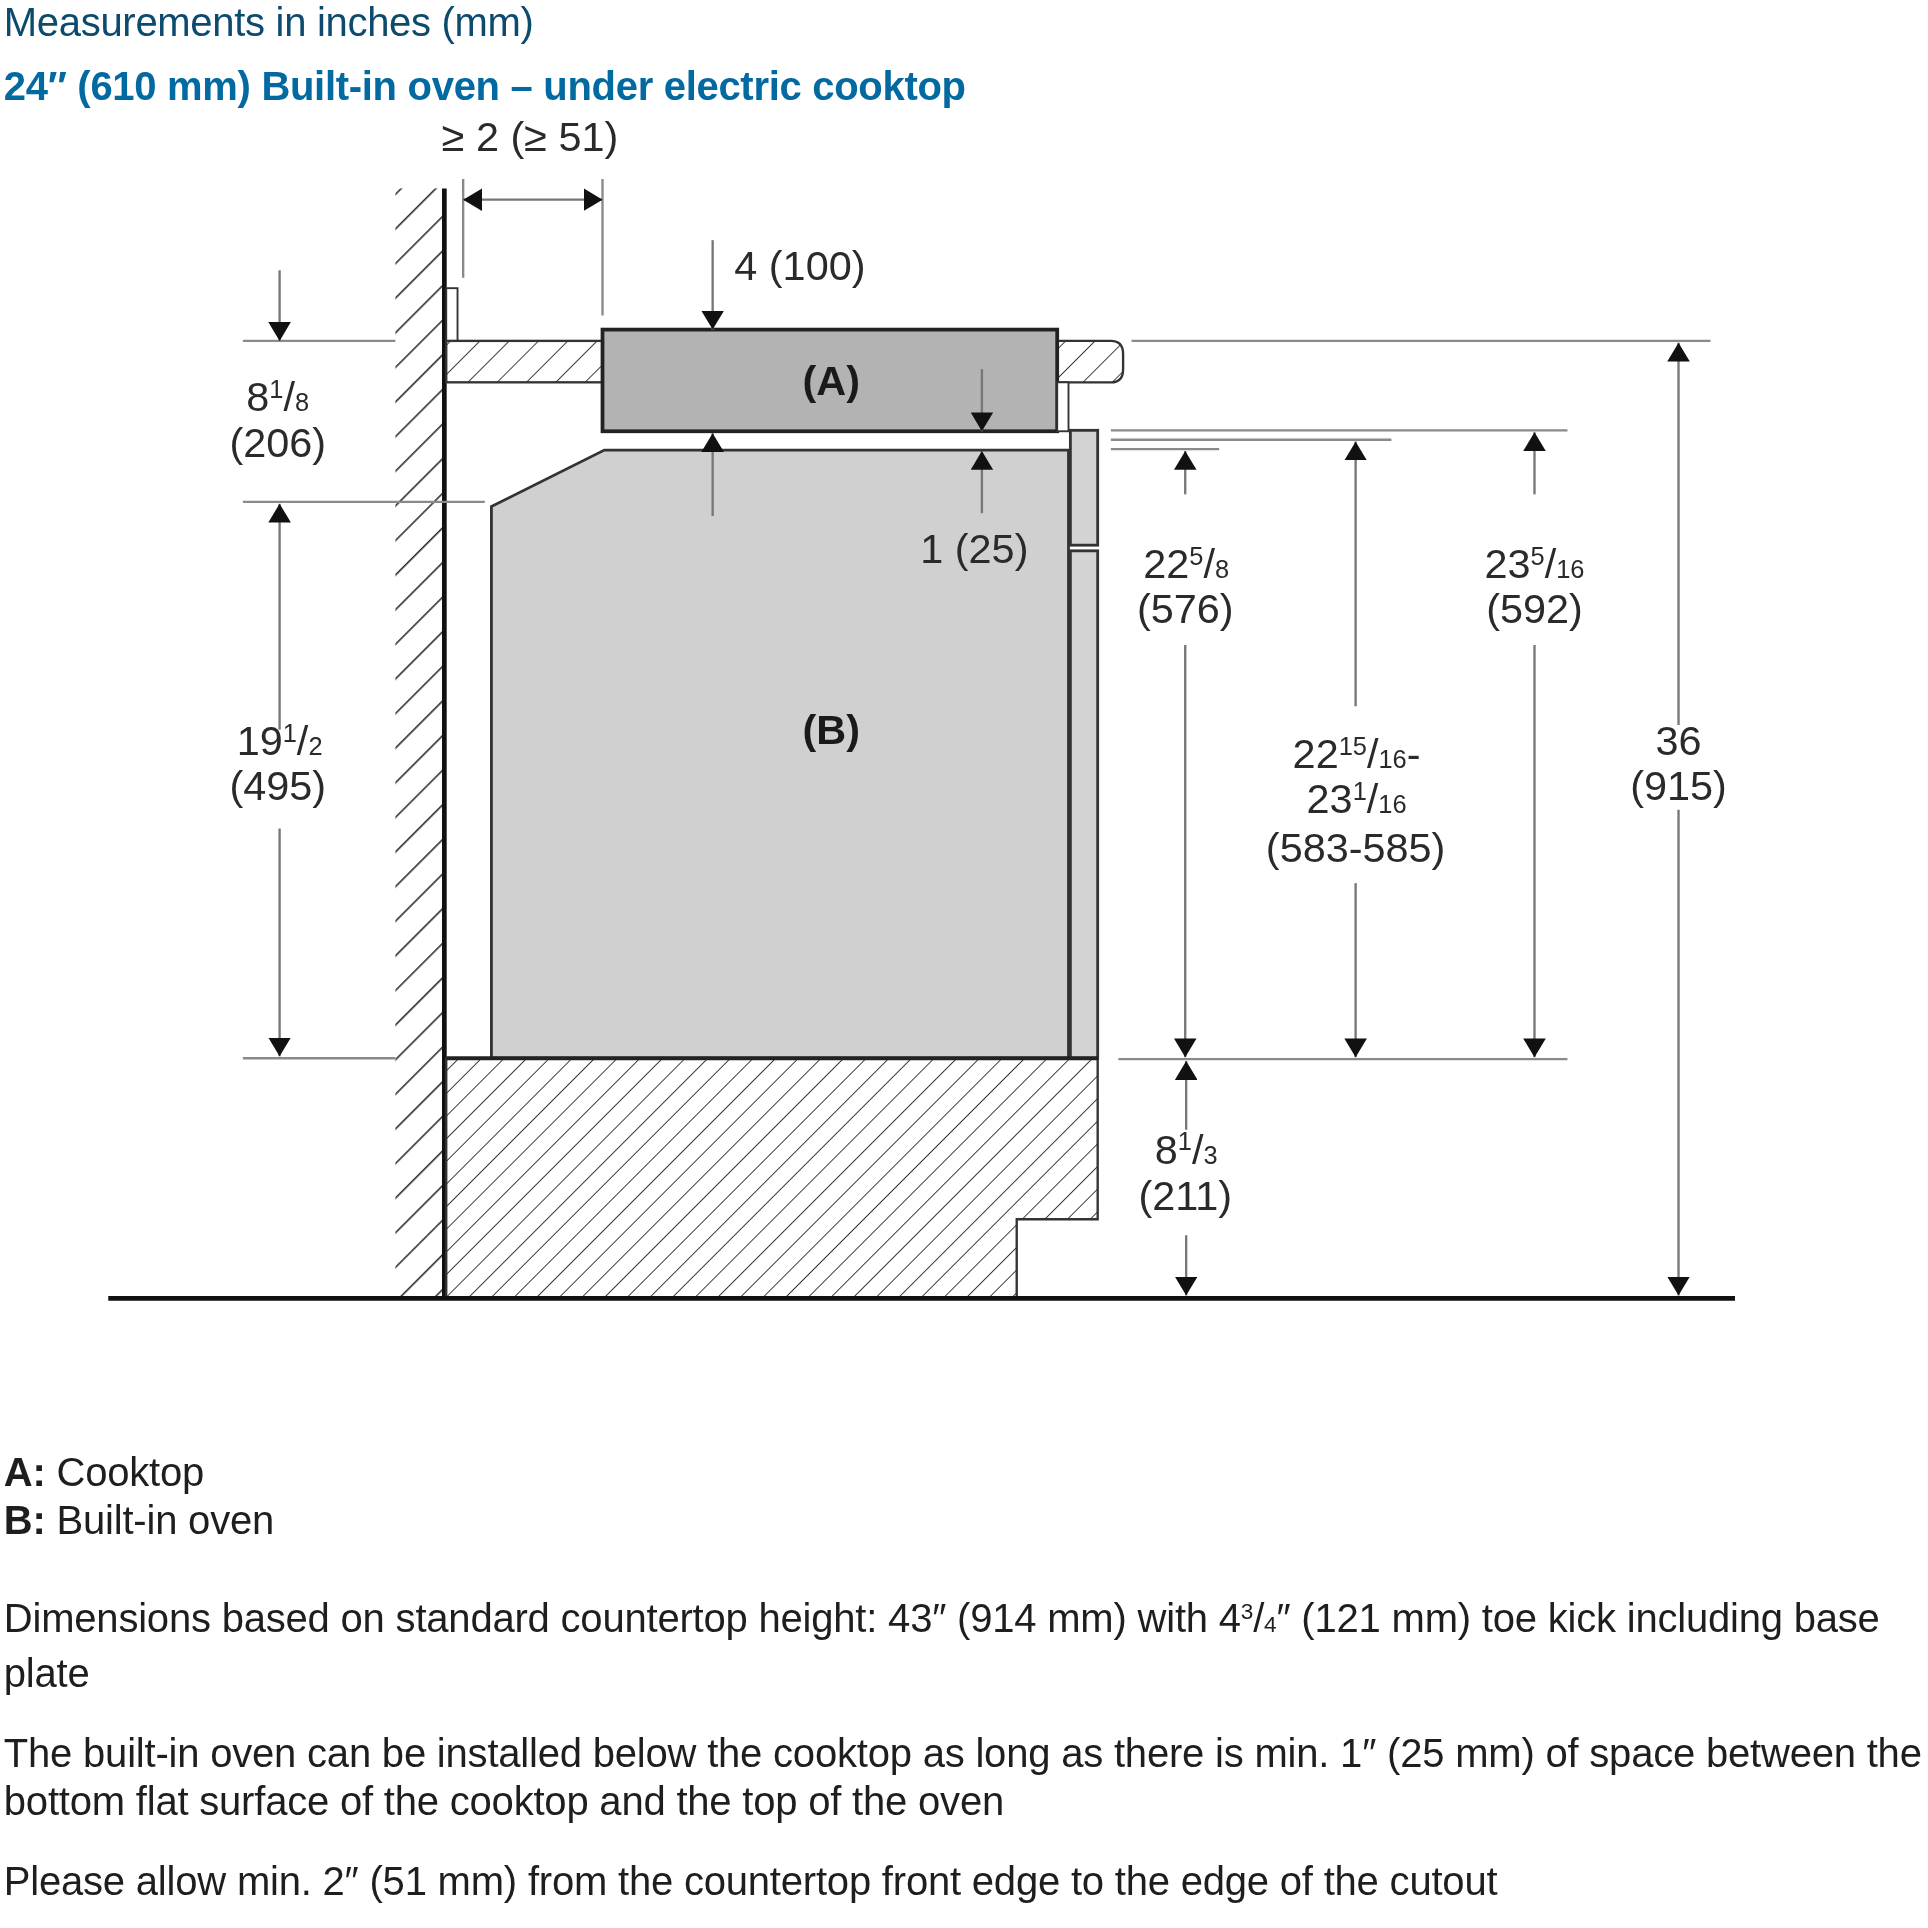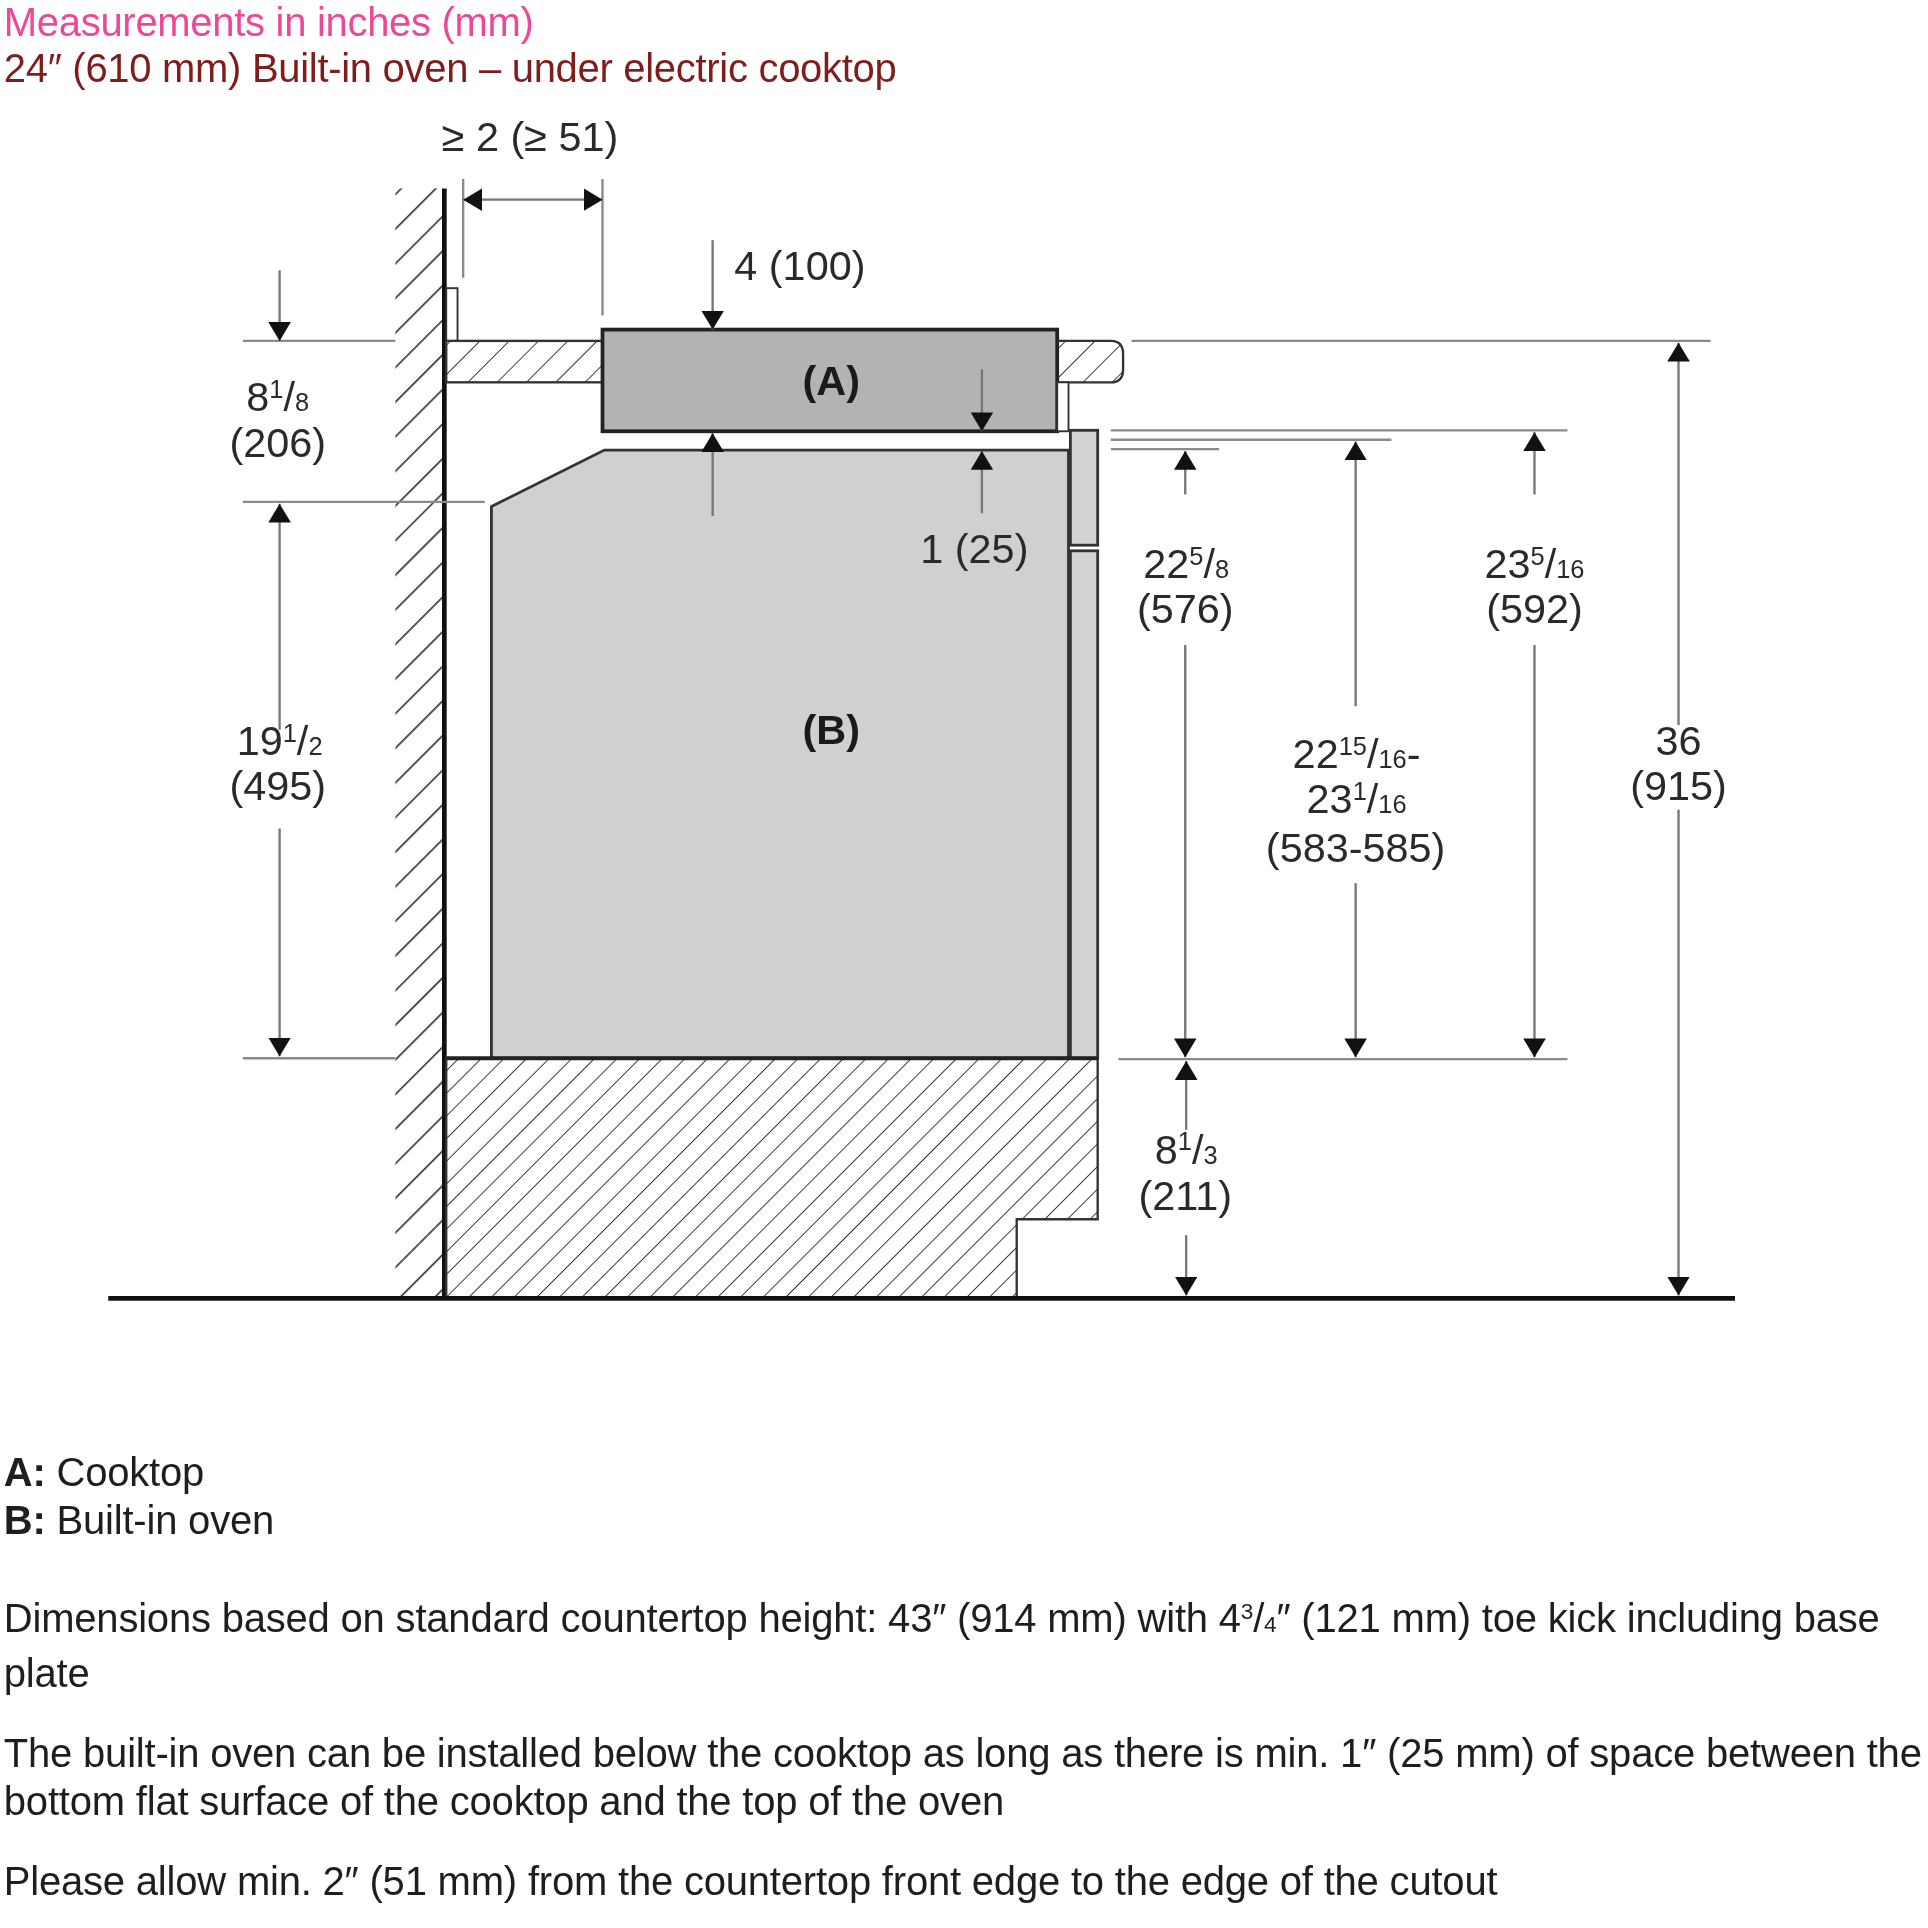--- a/index.html
+++ b/index.html
@@ -1,20 +1,20 @@
 <!DOCTYPE html>
 <html style="font-size:15px"><head>
   <meta charset="utf-8">
   <style>
     html, body { margin: 0; padding: 0; background: #ffffff; }
     body { width: 1928px; height: 1928px; position: relative; overflow: hidden;
            font-family: "Liberation Sans", sans-serif; color: #1e1e1e; }
     .header { position: absolute; left: 3.8px; top: 0; }
-    .subtitle { font-size: 40px; line-height: 45px; color: #ec4899; letter-spacing: -0.3px; }
-    .title { font-size: 40px; line-height: 47px; font-weight: normal; color: #7f1d1d; letter-spacing: -0.3px; }
+    .subtitle { font-size: 40px; line-height: 45px; color: #0c4a6e; letter-spacing: -0.3px; }
+    .title { font-size: 40px; line-height: 47px; font-weight: bold; color: #0369a1; letter-spacing: -0.3px; margin-top: 18px; }
     svg.diagram { position: absolute; left: 0; top: 0; }
     .dimtext { font-family: "Liberation Sans", sans-serif; font-size: 44px; fill: #2a2a2a; }
     .dimtext-sup { font-size: 27px; }
     .partlabel { font-family: "Liberation Sans", sans-serif; font-size: 44px; fill: #1a1a1a; }
     .partlabel-bold { font-weight: bold; }
     .notes { position: absolute; left: 3.8px; top: 1448px; width: 1921px; font-size: 40px; line-height: 48px; color: #1e1e1e; letter-spacing: -0.2px; }
     .legend-row b { font-weight: bold; }
     .note-para { margin-top: 32px; }
     .note-para.first { margin-top: 44px; }
     sup.frac-n, sub.frac-d { font-size: 22.6px; }

